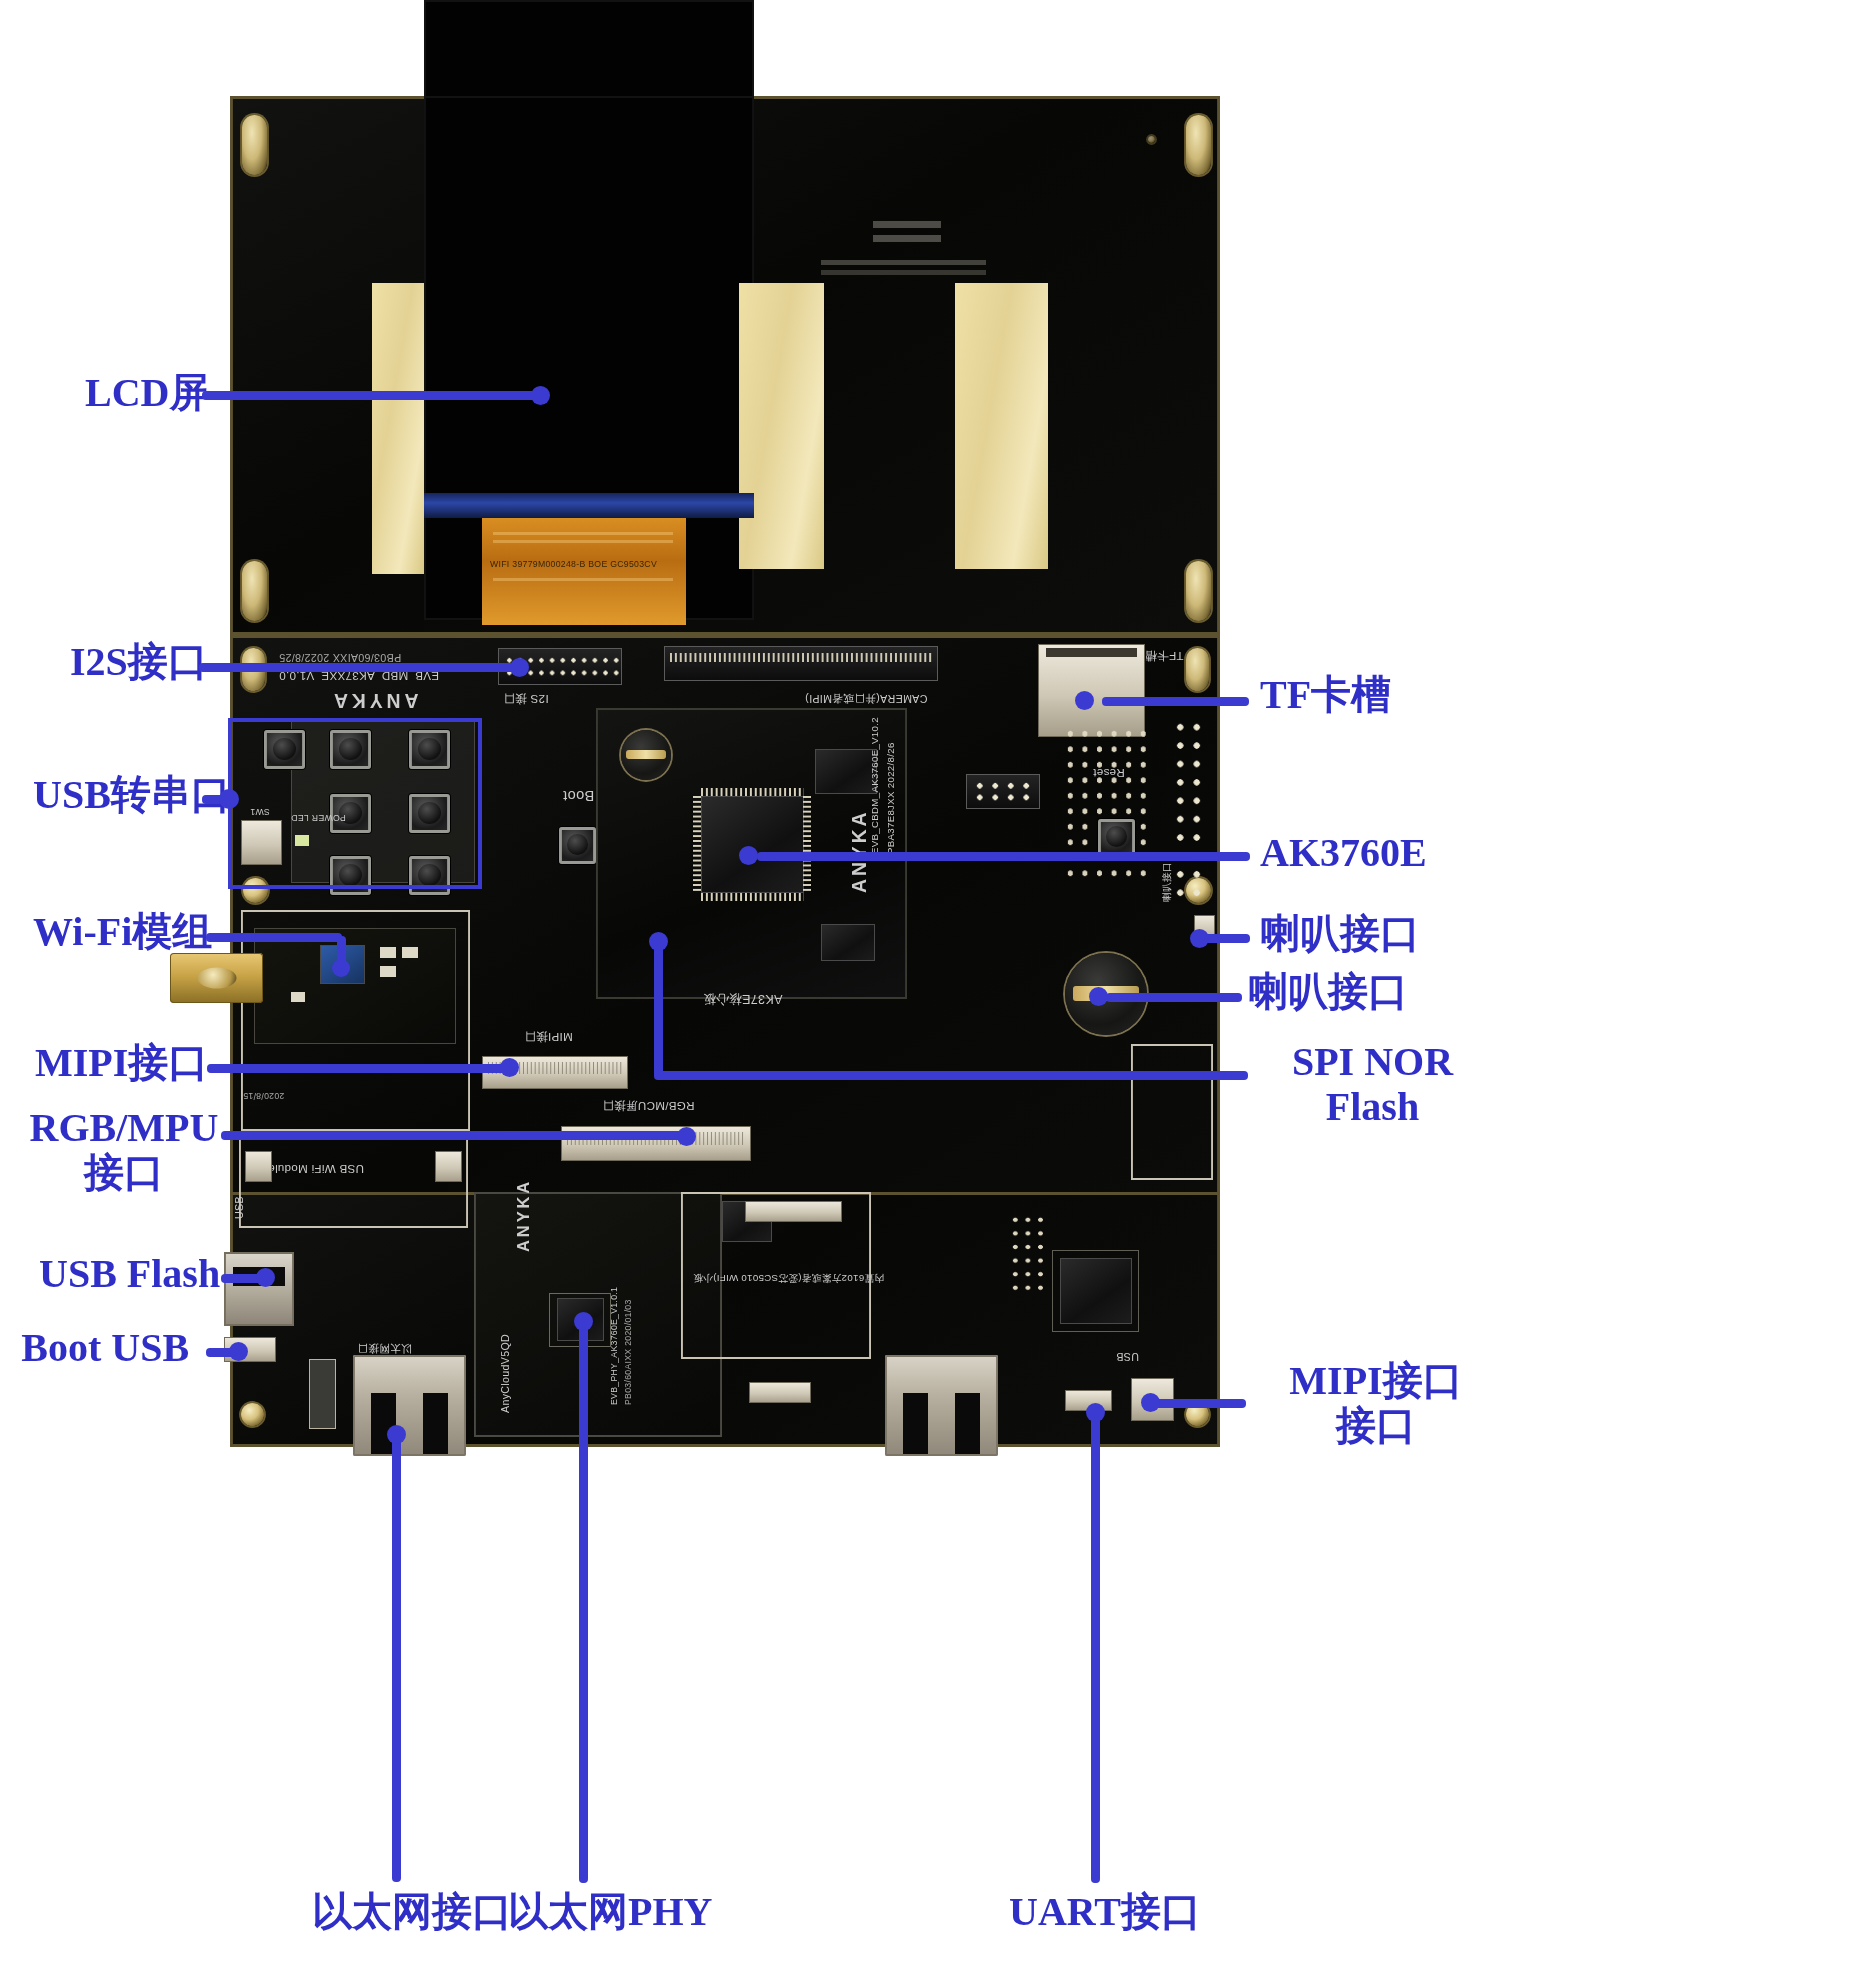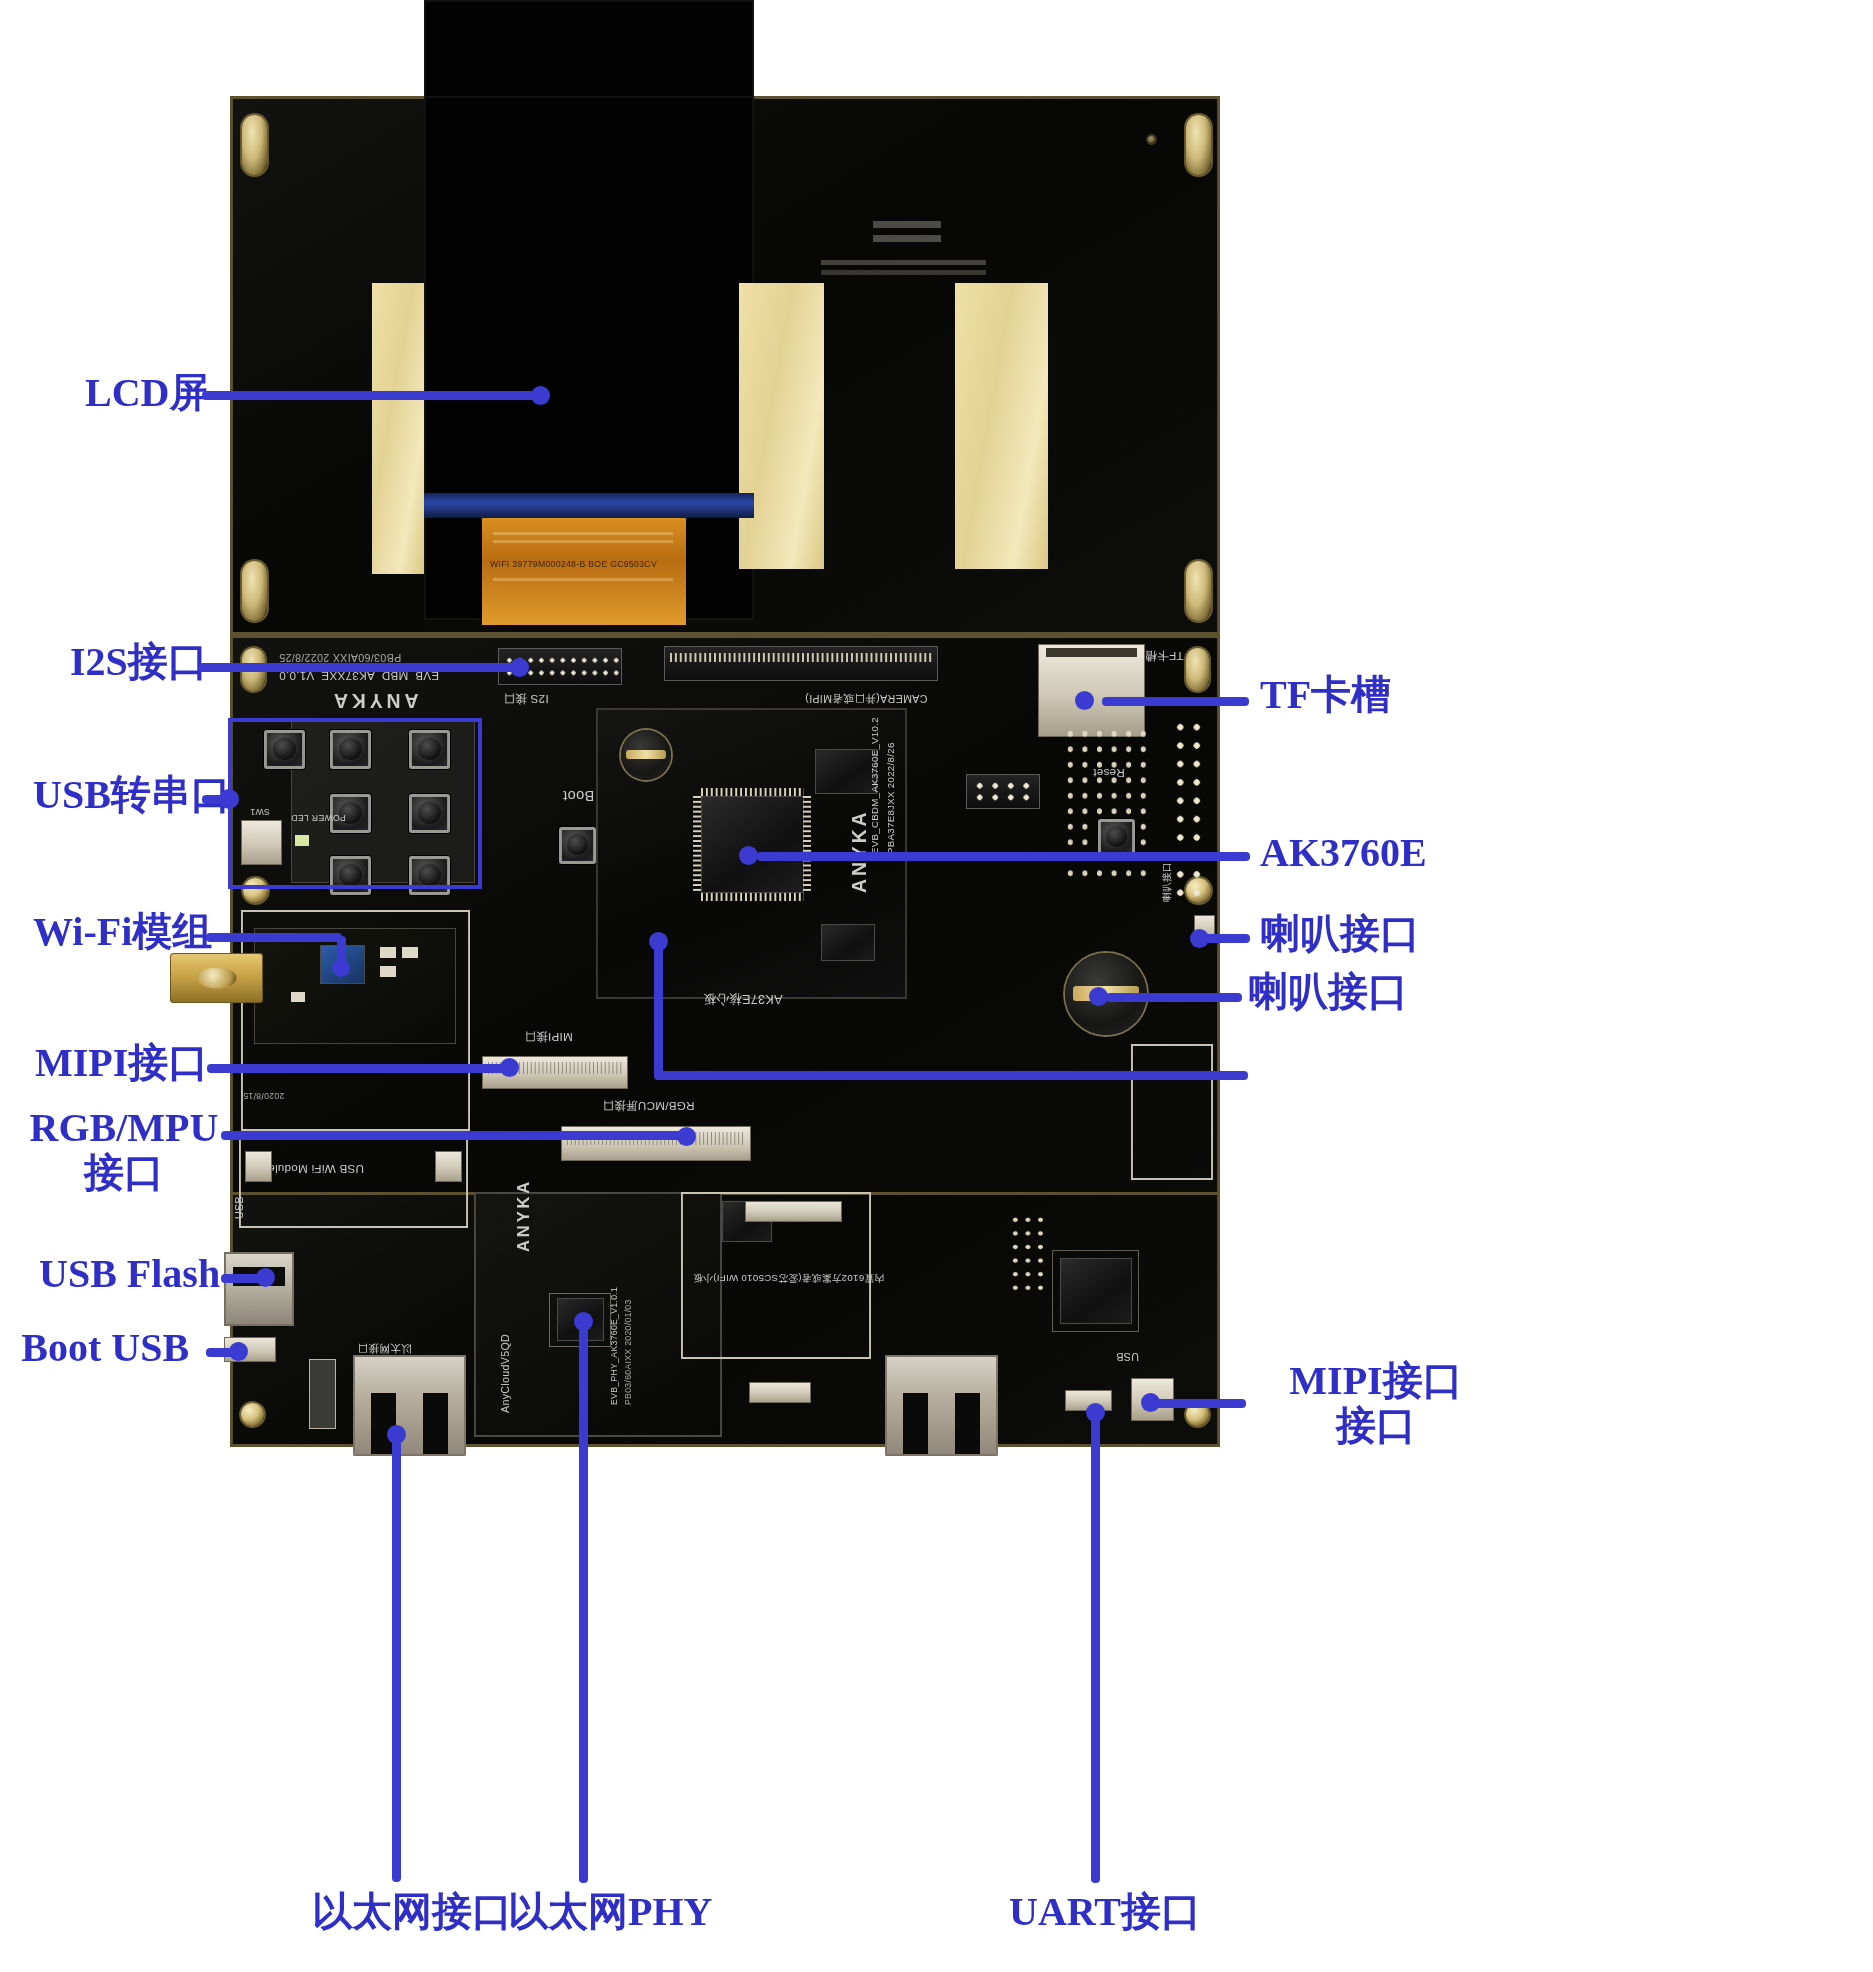--- a/index.html
+++ b/index.html
@@ -279,20 +279,22 @@
   <div class="dot" style="left:739px;top:846px;width:19.4px;height:19.4px;"></div>
 
   <div class="lab" style="left:1260px;top:912px;font-size:40px;">喇叭接口</div>
   <div class="ln" style="left:1203px;top:934px;width:47px;height:8.7px;"></div>
   <div class="dot" style="left:1190px;top:929px;width:19.4px;height:19.4px;"></div>
 
   <div class="lab" style="left:1248px;top:970px;font-size:40px;">喇叭接口</div>
   <div class="ln" style="left:1106px;top:993px;width:136px;height:8.7px;"></div>
   <div class="dot" style="left:1089px;top:987px;width:19.4px;height:19.4px;"></div>
 
+  <div class="lab" style="left:1260px;top:1040px;font-size:40px;text-align:center;width:225px;">SPI NOR
+Flash</div>
   <div class="ln" style="left:654px;top:1071px;width:594px;height:8.7px;"></div>
   <div class="ln" style="left:654px;top:939px;width:8.7px;height:138px;"></div>
   <div class="dot" style="left:649px;top:932px;width:19.4px;height:19.4px;"></div>
 
   <div class="lab" style="left:1250px;top:1359px;font-size:40px;text-align:center;width:252px;">MIPI接口
 接口</div>
   <div class="ln" style="left:1151px;top:1399px;width:95px;height:8.7px;"></div>
   <div class="dot" style="left:1141px;top:1393px;width:19.4px;height:19.4px;"></div>
 
   <div class="lab" style="left:312px;top:1890px;font-size:40px;">以太网接口</div>

